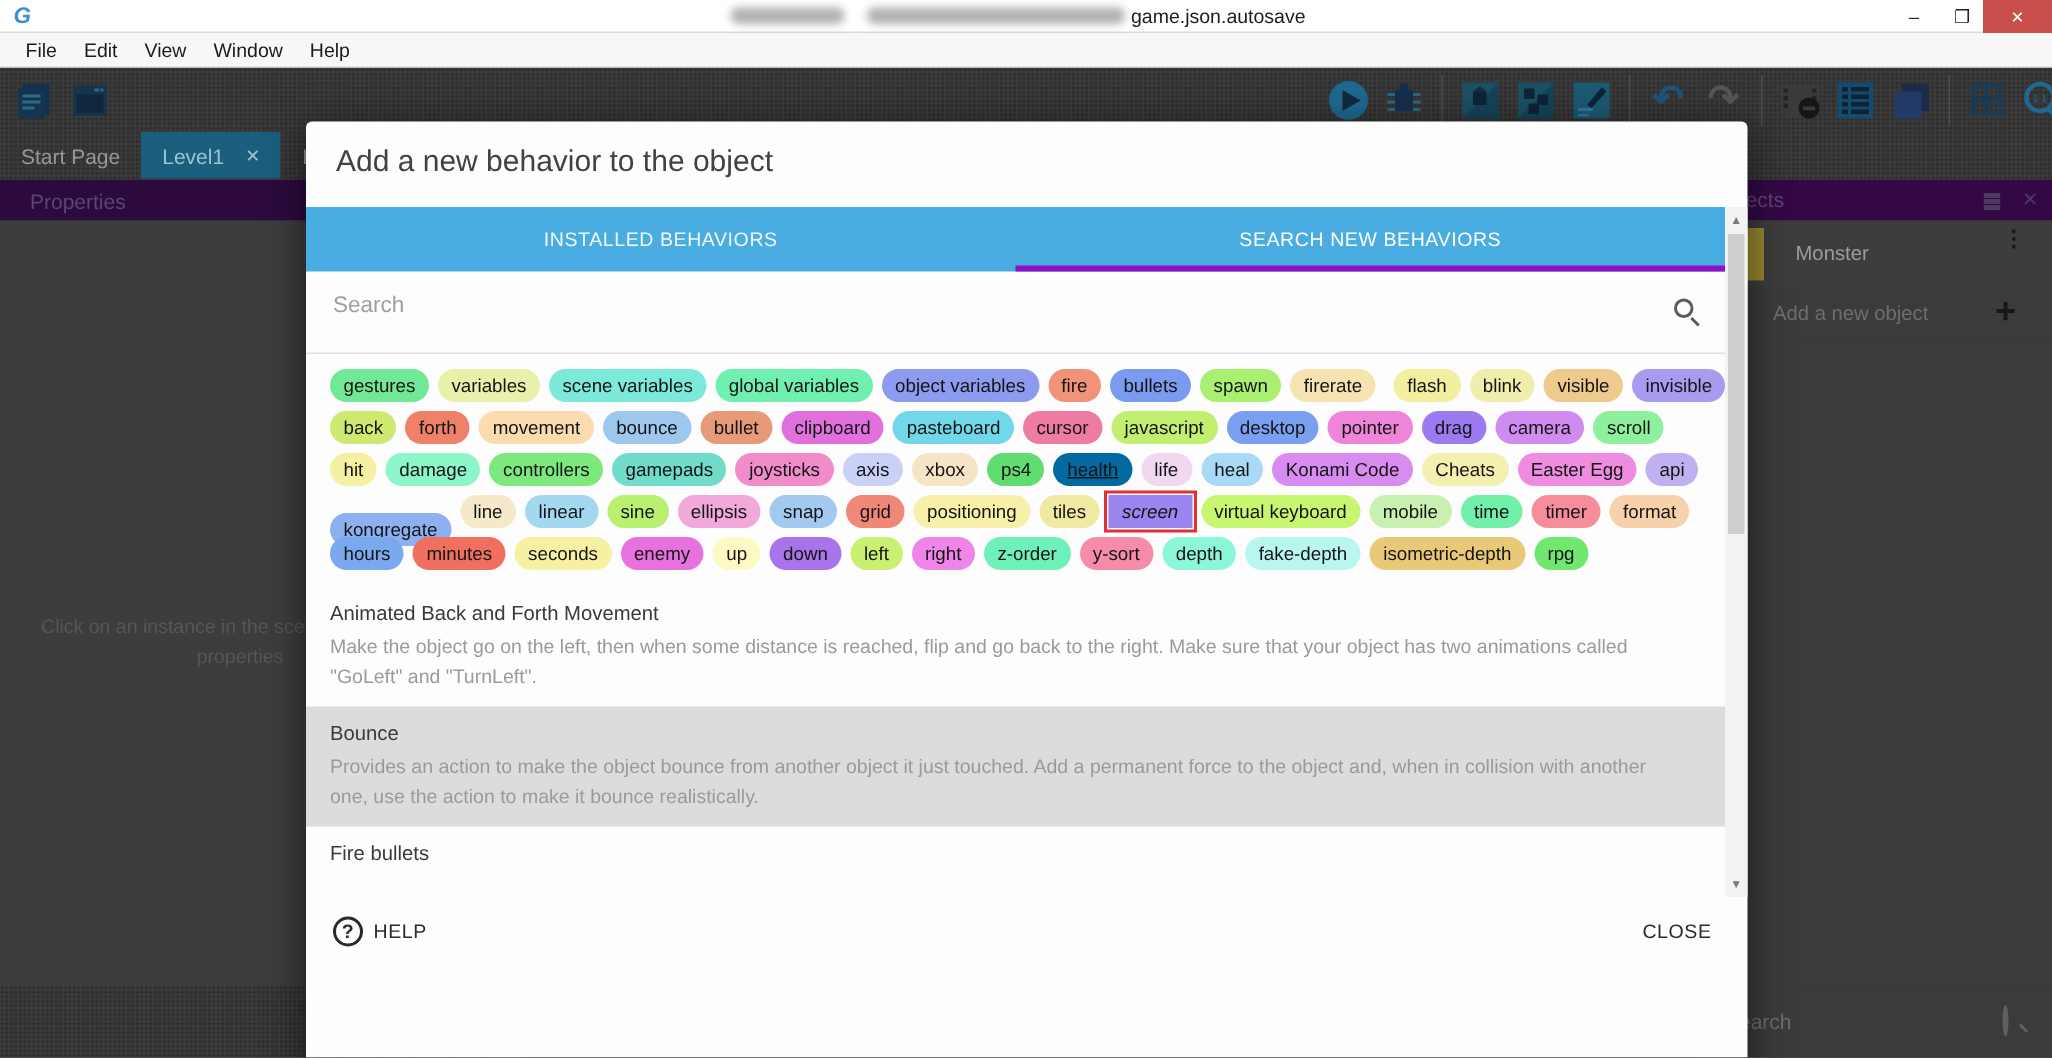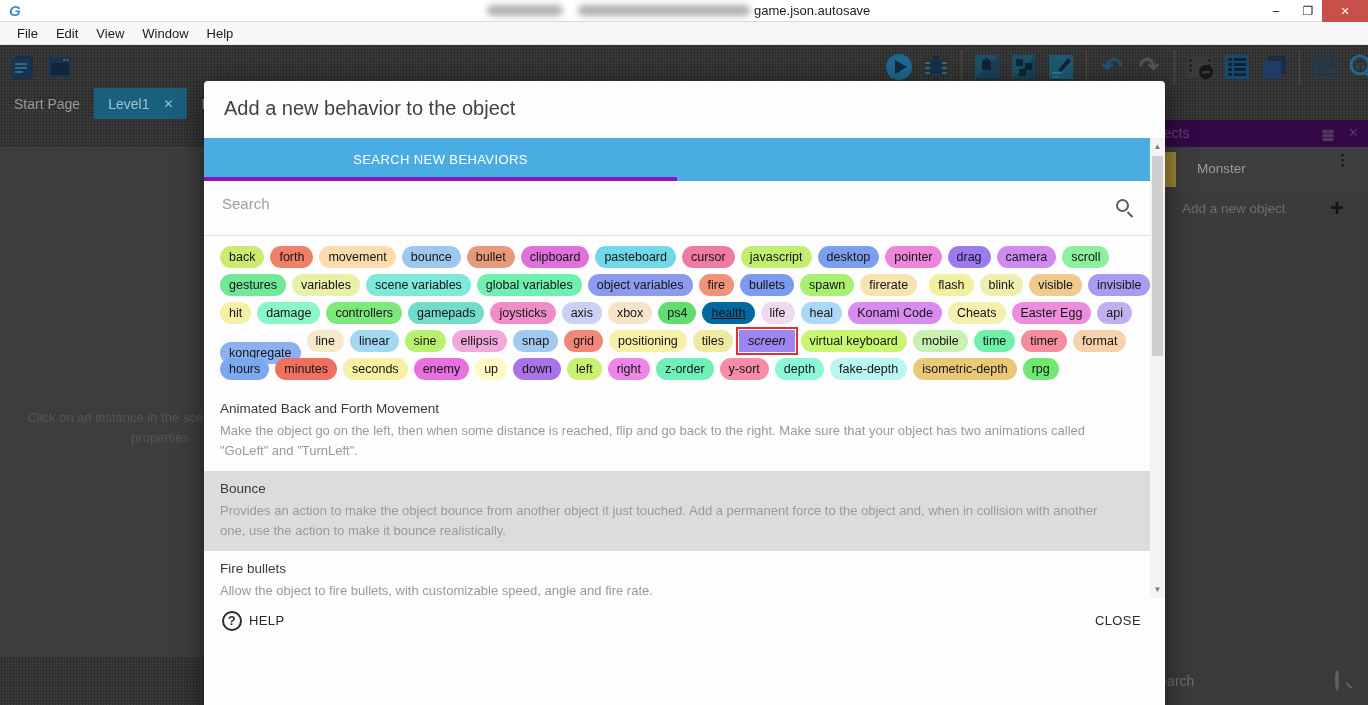--- a/index.html
+++ b/index.html
@@ -257,20 +257,23 @@
       </div>
     <div class="etab active">
       <span>Level1</span>
       <span class="x">✕</span>
     </div>
     <div class="etab">
         <span>Le</span>
       </div>
   </div>
 
+  <div class="lp-header">
+      <span>Properties</span>
+    </div>
   <div class="lp-body dither">
     <div class="lp-empty">Click on an instance in the scene to display its properties</div>
   </div>
 
   <div class="canvas-left"></div>
   <div class="canvas-strip dither"></div>
   <div class="coord-chip">594;650</div>
 
   <div class="rp-header">
     <span class="rp-header-label">Objects</span>
@@ -289,58 +292,59 @@
     </div>
   </div>
   <div class="rp-search">
     <span class="rp-search-ph">Search</span>
     <span class="rp-mag"><span class="mag"></span></span>
   </div>
 
   <div class="dialog">
     <div class="dlg-title">Add a new behavior to the object</div>
     <div class="dlg-tabbar">
+      <div class="dlg-tab">INSTALLED BEHAVIORS</div>
       <div class="dlg-tab active">SEARCH NEW BEHAVIORS</div>
     </div>
     <div class="dlg-search">
       <input type="text" placeholder="Search" style="">
       <span class="mag"></span>
     </div>
     <div class="chips" id="tag-rows">
+        <div class="chip-row">
+          <span class="chip" style="background: rgb(112, 232, 149);">gestures</span>
+          <span class="chip" style="background: rgb(233, 240, 169);">variables</span>
+          <span class="chip dotted" style="background: rgb(125, 233, 217);">scene variables</span>
+          <span class="chip" style="background: rgb(112, 240, 176);">global variables</span>
+          <span class="chip" style="background: rgb(140, 155, 240);">object variables</span>
+          <span class="chip" style="background: rgb(240, 147, 120);">fire</span>
+          <span class="chip" style="background: rgb(123, 155, 240);">bullets</span>
+          <span class="chip" style="background: rgb(169, 240, 112);">spawn</span>
+          <span class="chip" style="background: rgb(246, 228, 176);">firerate</span>
+          <span class="chip narrow" style="background: rgb(205, 233, 111);"></span>
+          <span class="chip" style="background: rgb(242, 240, 160);">flash</span>
+          <span class="chip" style="background: rgb(240, 238, 172);">blink</span>
+          <span class="chip dotted" style="background: rgb(238, 202, 140);">visible</span>
+          <span class="chip" style="background: rgb(169, 155, 240);">invisible</span>
+        </div>
         <div class="chip-row">
           <span class="chip" style="background: rgb(205, 233, 111);">back</span>
           <span class="chip" style="background: rgb(238, 129, 104);">forth</span>
           <span class="chip" style="background: rgb(251, 220, 174);">movement</span>
           <span class="chip" style="background: rgb(158, 199, 238);">bounce</span>
           <span class="chip" style="background: rgb(230, 154, 120);">bullet</span>
           <span class="chip dotted" style="background: rgb(224, 112, 220);">clipboard</span>
           <span class="chip" style="background: rgb(112, 216, 232);">pasteboard</span>
           <span class="chip" style="background: rgb(238, 123, 164);">cursor</span>
           <span class="chip" style="background: rgb(195, 239, 112);">javascript</span>
           <span class="chip" style="background: rgb(123, 159, 240);">desktop</span>
           <span class="chip" style="background: rgb(238, 133, 217);">pointer</span>
           <span class="chip" style="background: rgb(156, 123, 240);">drag</span>
           <span class="chip" style="background: rgb(208, 139, 240);">camera</span>
           <span class="chip" style="background: rgb(140, 240, 156);">scroll</span>
-        </div>
-        <div class="chip-row">
-          <span class="chip" style="background: rgb(112, 232, 149);">gestures</span>
-          <span class="chip" style="background: rgb(233, 240, 169);">variables</span>
-          <span class="chip dotted" style="background: rgb(125, 233, 217);">scene variables</span>
-          <span class="chip" style="background: rgb(112, 240, 176);">global variables</span>
-          <span class="chip" style="background: rgb(140, 155, 240);">object variables</span>
-          <span class="chip" style="background: rgb(240, 147, 120);">fire</span>
-          <span class="chip" style="background: rgb(123, 155, 240);">bullets</span>
-          <span class="chip" style="background: rgb(169, 240, 112);">spawn</span>
-          <span class="chip" style="background: rgb(246, 228, 176);">firerate</span>
-          <span class="chip narrow" style="background: rgb(205, 233, 111);"></span>
-          <span class="chip" style="background: rgb(242, 240, 160);">flash</span>
-          <span class="chip" style="background: rgb(240, 238, 172);">blink</span>
-          <span class="chip dotted" style="background: rgb(238, 202, 140);">visible</span>
-          <span class="chip" style="background: rgb(169, 155, 240);">invisible</span>
         </div>
         <div class="chip-row">
           <span class="chip" style="background: rgb(246, 240, 162);">hit</span>
           <span class="chip" style="background: rgb(140, 246, 201);">damage</span>
           <span class="chip dotted" style="background: rgb(125, 233, 125);">controllers</span>
           <span class="chip dotted" style="background: rgb(112, 220, 201);">gamepads</span>
           <span class="chip" style="background: rgb(240, 140, 201);">joysticks</span>
           <span class="chip" style="background: rgb(201, 209, 246);">axis</span>
           <span class="chip" style="background: rgb(246, 228, 201);">xbox</span>
           <span class="chip" style="background: rgb(96, 220, 112);">ps4</span>
@@ -390,21 +394,20 @@
         <div class="bitem">
           <div class="b-name">Animated Back and Forth Movement</div>
           <div class="b-desc">Make the object go on the left, then when some distance is reached, flip and go back to the right. Make sure that your object has two animations called "GoLeft" and "TurnLeft".</div>
         </div>
         <div class="bitem highlighted">
           <div class="b-name">Bounce</div>
           <div class="b-desc">Provides an action to make the object bounce from another object it just touched. Add a permanent force to the object and, when in collision with another one, use the action to make it bounce realistically.</div>
         </div>
         <div class="bitem">
           <div class="b-name">Fire bullets</div>
-          <div class="b-desc">Allow the object to fire bullets, with customizable speed, angle and fire rate.</div>
         </div>
       </div>
     <div class="dlg-scroll">
       <span class="arr" style="top:4px">▲</span>
       <span class="thumb"></span>
       <span class="arr" style="bottom:4px">▼</span>
     </div>
     <div class="dlg-actions">
       <div class="help-btn">
         <span class="qcircle">?</span>

